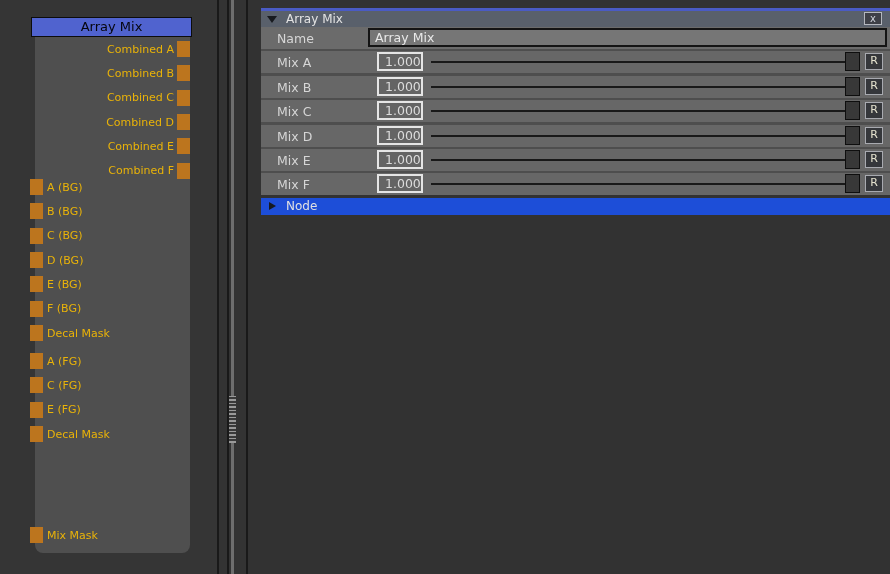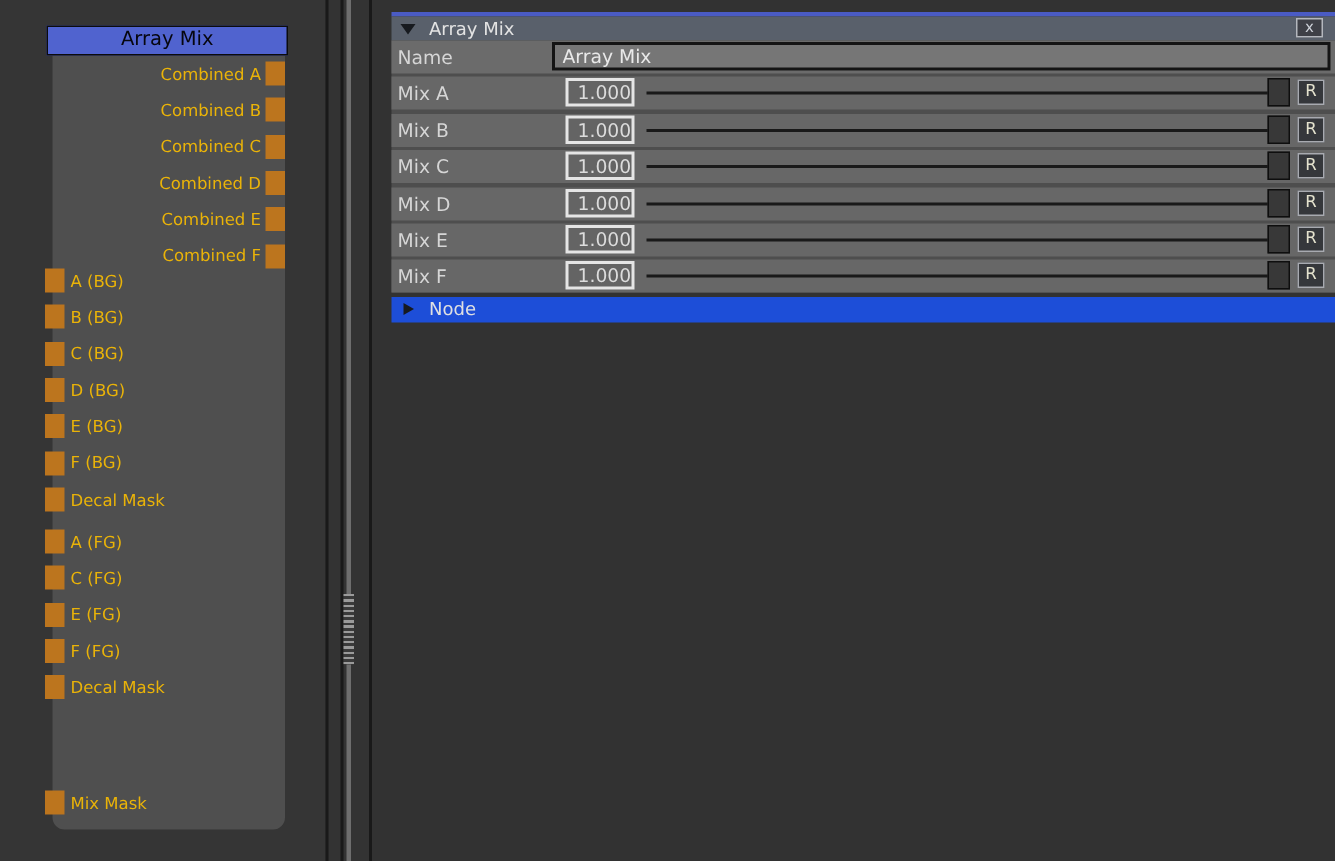--- a/index.html
+++ b/index.html
@@ -62,21 +62,21 @@
   .close-btn{
     position:absolute;right:8px;top:1px;width:18px;height:13px;box-sizing:border-box;
     background:#3e4047;border:1px solid #b4b7be;
     color:#ced2da;font-size:10px;line-height:11px;text-align:center;cursor:default;
   }
   .rows{background:#4e4e4e;}
   .prow{position:relative;height:22px;margin-bottom:2.4px;background:#676767;}
   .prow:last-child{margin-bottom:0;}
   .prow.name-row{background:#6b6b6b;}
   .prow-label{
-    position:absolute;left:4px;top:50%;transform:translateY(-50%);
+    position:absolute;left:16px;top:50%;transform:translateY(-50%);
     color:#d6d6d6;font-size:12.5px;white-space:nowrap;
   }
   .name-input{
     position:absolute;left:107px;right:3px;top:1px;height:19px;box-sizing:border-box;
     background:#767676;border:2px solid #141414;
     color:#e9e9e9;font-size:12.5px;padding:0 5px;outline:none;
     font-family:"DejaVu Sans","Liberation Sans",sans-serif;
   }
   .value-box{
     position:absolute;left:116px;top:1px;width:46px;height:19px;box-sizing:border-box;
@@ -190,24 +190,20 @@
         <span class="port-square"></span>
         <span class="port-label">C (FG)</span>
       </div>
 
 
       <div class="port-row">
         <span class="port-square"></span>
         <span class="port-label">E (FG)</span>
       </div>
 
-      <div class="port-row">
-        <span class="port-square"></span>
-        <span class="port-label">F (FG)</span>
-      </div>
 
       <div class="port-row">
         <span class="port-square"></span>
         <span class="port-label">Decal Mask</span>
       </div>
     </div>
 
   <div class="port-group pg-mask">
 
       <div class="port-row">

